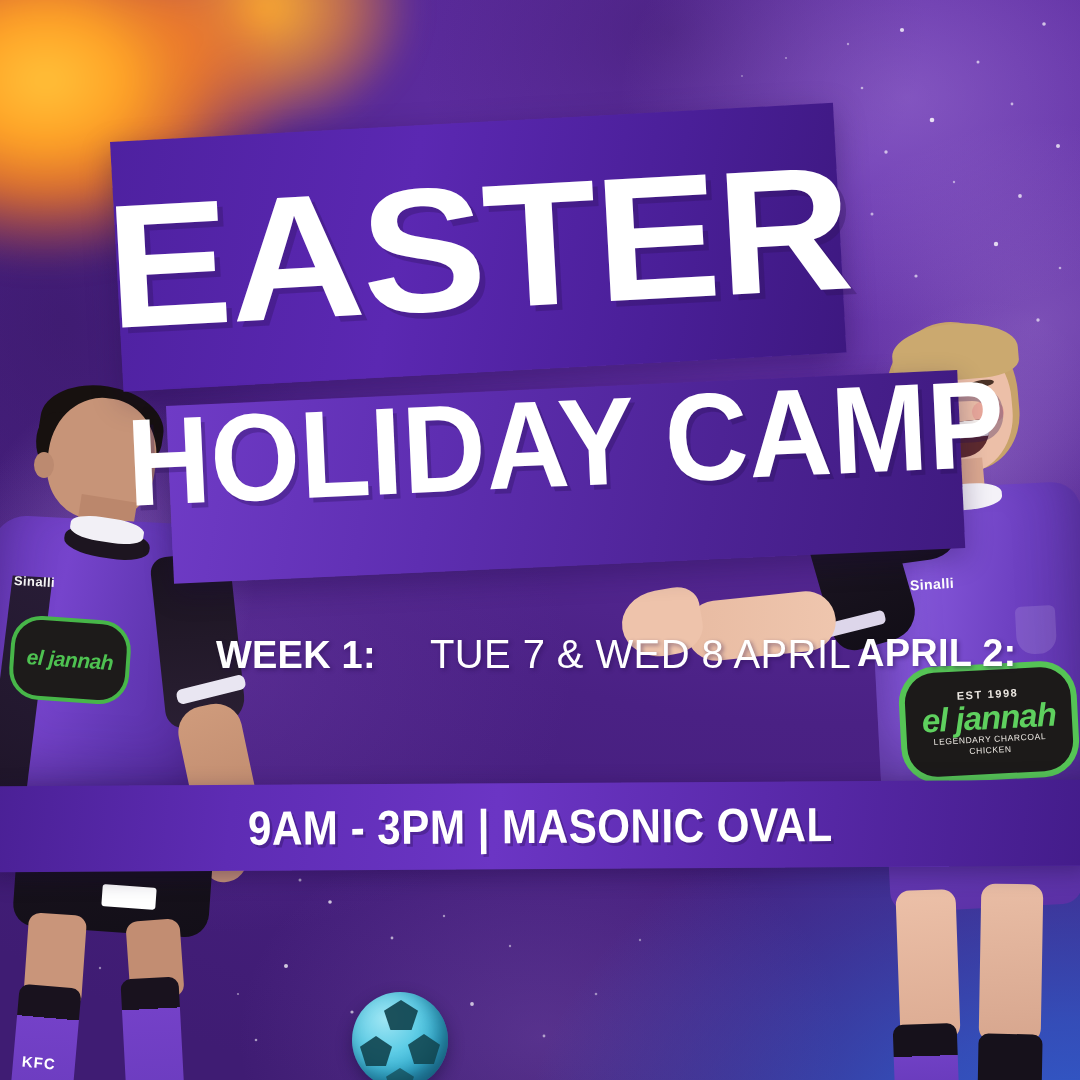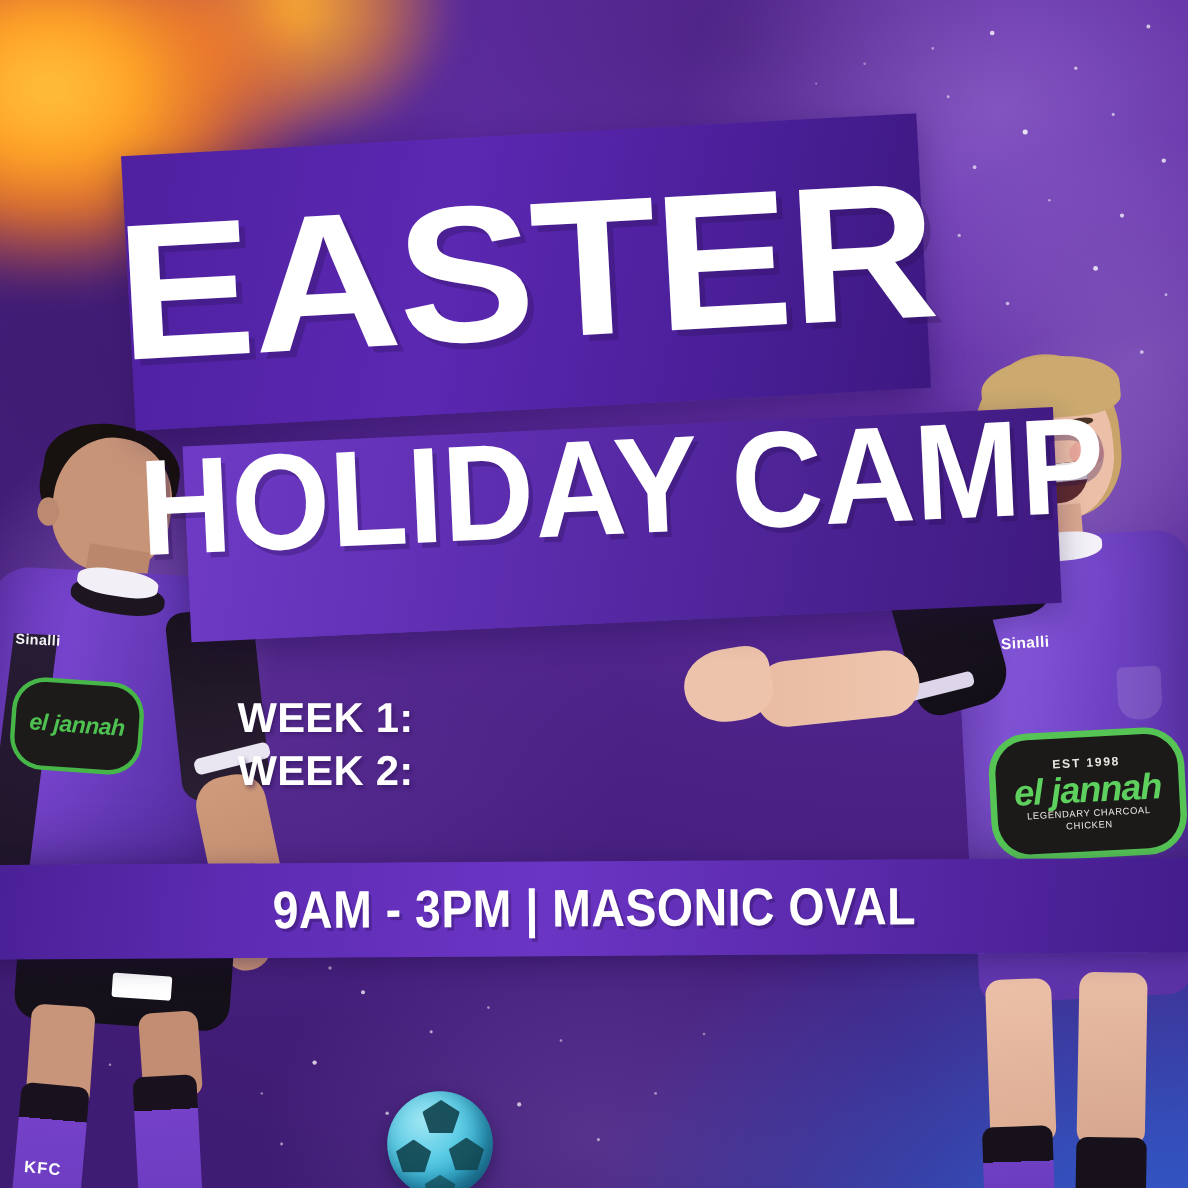--- a/index.html
+++ b/index.html
@@ -185,21 +185,21 @@
   #title-holiday span{
     color:#fff;font-weight:bold;font-size:124px;line-height:.84;
     letter-spacing:0px;white-space:nowrap;
     transform:scaleX(.93);
     text-shadow:4px 5px 0 rgba(38,14,78,.30);
   }
 
   
   #dates{
     position:absolute;left:216px;top:632px;width:700px;
-    display:flex;flex-direction:column;gap:6px;
+    display:flex;flex-direction:row;gap:6px;
   }
   .date-row{display:flex;align-items:baseline;color:#fff;white-space:nowrap;}
   .date-label{
     font-size:38px;font-weight:bold;letter-spacing:.2px;
     width:214px;flex:0 0 214px;
     text-shadow:2px 2px 4px rgba(35,12,72,.45);
   }
   .date-value{
     font-size:40px;font-weight:400;letter-spacing:.4px;
     text-shadow:2px 2px 4px rgba(35,12,72,.45);
@@ -354,23 +354,24 @@
   </div>
 
   <div id="banner-holiday"></div>
   <div id="title-holiday">
     <span>HOLIDAY CAMP</span>
   </div>
 
   <div id="dates">
     <div class="date-row r1">
       <div class="date-label">WEEK 1:</div>
+      <div class="date-value">TUE 7 &amp; WED 8 APRIL</div>
     </div>
     <div class="date-row r2">
-      <div class="date-label">WEEK 2:</div>
+      <div class="date-label">APRIL 2:</div>
     </div>
   </div>
 
   <div id="bottom-bar">
     <span>9AM - 3PM | MASONIC OVAL</span>
   </div>
 
 </div>
 
 </body></html>

